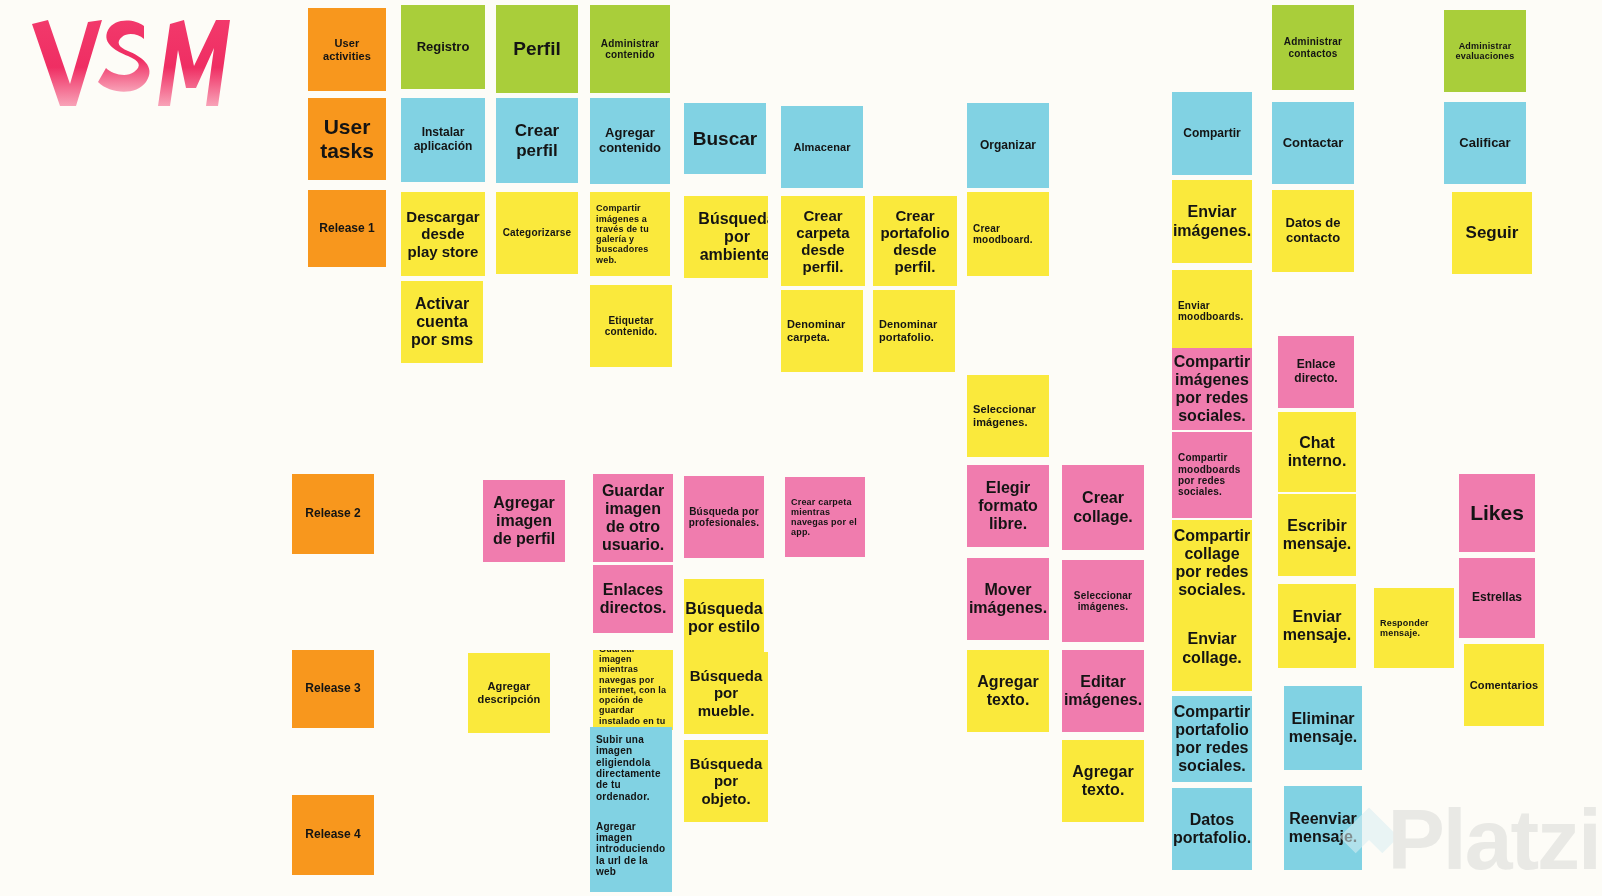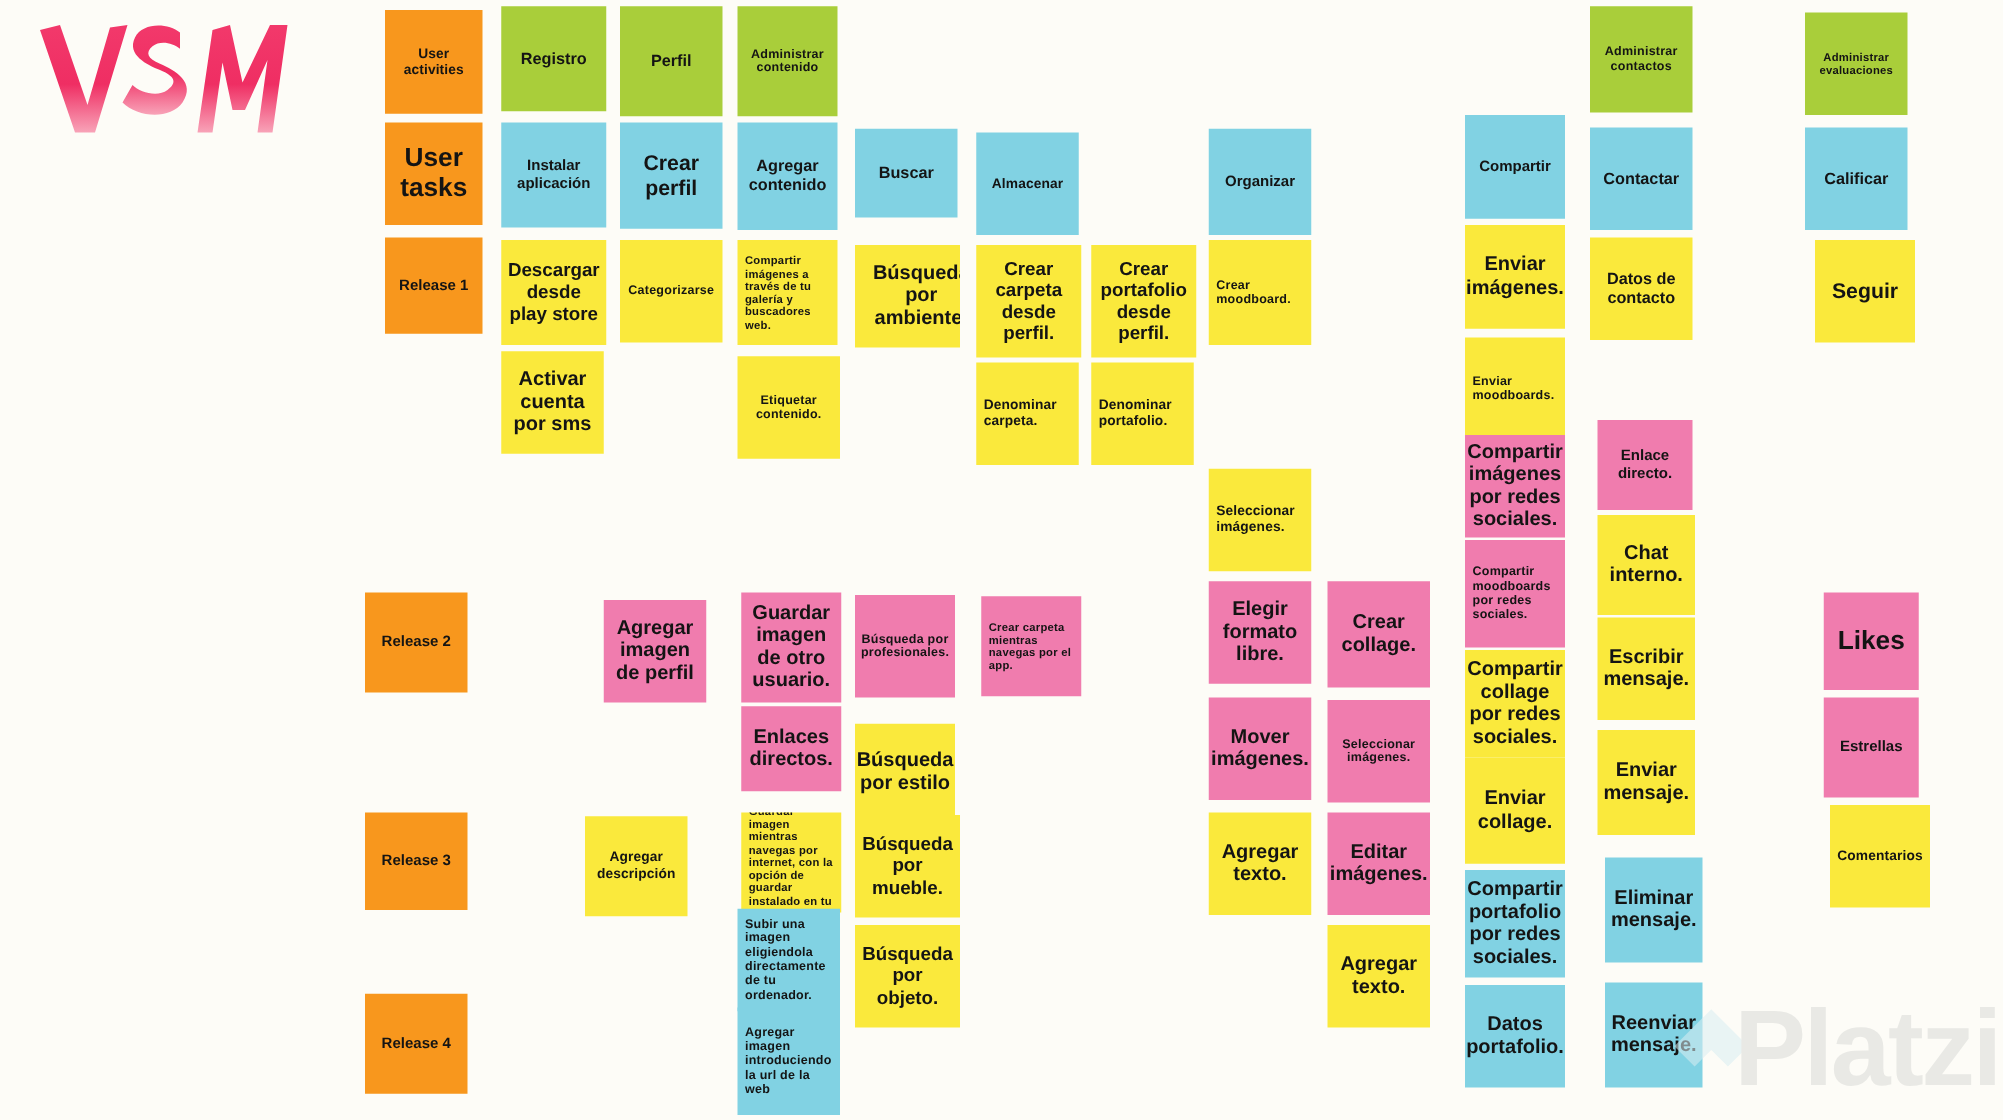--- a/index.html
+++ b/index.html
@@ -78,21 +78,21 @@
   .c-yellow { background: #FAE93C; }
   .c-pink   { background: #F07CAE; }
 
   .fs-9  { font-size: 9px;  letter-spacing: .2px; }
   .fs-10 { font-size: 10px; letter-spacing: .2px; }
   .fs-11 { font-size: 11px; letter-spacing: .1px; }
   .fs-12 { font-size: 12px; }
   .fs-13 { font-size: 13px; }
   .fs-15 { font-size: 15px; }
   .fs-17 { font-size: 17px; }
-  .fs-19 { font-size: 13px; }
+  .fs-19 { font-size: 19px; }
   .fs-21 { font-size: 21px; }
 </style>
 </head>
 <body>
 
 <div id="board">
 
   <div class="logo" aria-label="VSM">
     <svg viewBox="0 0 240 110" width="240" height="110">
       <defs>
@@ -155,20 +155,21 @@
     <div class="card c-pink fs-14" style="left: 1062px; top: 465px; width: 82px; height: 85px;">Crear collage.</div>
     <div class="card c-pink fs-10 align-left" style="left: 1172px; top: 432px; width: 80px; height: 86px;">Compartir moodboards por redes sociales.</div>
     <div class="card c-yellow fs-14" style="left: 1278px; top: 494px; width: 78px; height: 82px;">Escribir mensaje.</div>
     <div class="card c-pink fs-21" style="left: 1459px; top: 474px; width: 76px; height: 78px;">Likes</div>
     <div class="card c-pink fs-14" style="left: 593px; top: 565px; width: 80px; height: 68px;">Enlaces directos.</div>
     <div class="card c-yellow fs-14" style="left: 684px; top: 565px; width: 80px; height: 78px; margin-top: 14px;">Búsqueda por estilo</div>
     <div class="card c-pink fs-14" style="left: 967px; top: 558px; width: 82px; height: 82px;">Mover imágenes.</div>
     <div class="card c-pink fs-10" style="left: 1062px; top: 560px; width: 82px; height: 82px;">Seleccionar imágenes.</div>
     <div class="card c-yellow fs-14" style="left: 1172px; top: 520px; width: 80px; height: 86px;">Compartir collage por redes sociales.</div>
     <div class="card c-yellow fs-14" style="left: 1278px; top: 584px; width: 78px; height: 84px;">Enviar mensaje.</div>
+    <div class="card c-yellow fs-9 align-left" style="left: 1374px; top: 588px; width: 80px; height: 80px;">Responder mensaje.</div>
     <div class="card c-pink fs-12" style="left: 1459px; top: 558px; width: 76px; height: 80px;">Estrellas</div>
     <div class="card c-orange fs-12" style="left: 292px; top: 650px; width: 82px; height: 78px;">Release 3</div>
     <div class="card c-yellow fs-11" style="left: 468px; top: 653px; width: 82px; height: 80px;">Agregar descripción</div>
     <div class="card c-yellow fs-9 align-left" style="left: 593px; top: 650px; width: 80px; height: 80px;">Guardar imagen mientras navegas por internet, con la opción de guardar instalado en tu navegador.</div>
     <div class="card c-yellow fs-15" style="left: 684px; top: 652px; width: 84px; height: 82px;">Búsqueda por mueble.</div>
     <div class="card c-yellow fs-14" style="left: 967px; top: 650px; width: 82px; height: 82px;">Agregar texto.</div>
     <div class="card c-pink fs-14" style="left: 1062px; top: 650px; width: 82px; height: 82px;">Editar imágenes.</div>
     <div class="card c-yellow fs-14" style="left: 1172px; top: 606px; width: 80px; height: 85px;">Enviar collage.</div>
     <div class="card c-blue fs-14" style="left: 1284px; top: 686px; width: 78px; height: 84px;">Eliminar mensaje.</div>
     <div class="card c-yellow fs-11" style="left: 1464px; top: 644px; width: 80px; height: 82px;">Comentarios</div>

